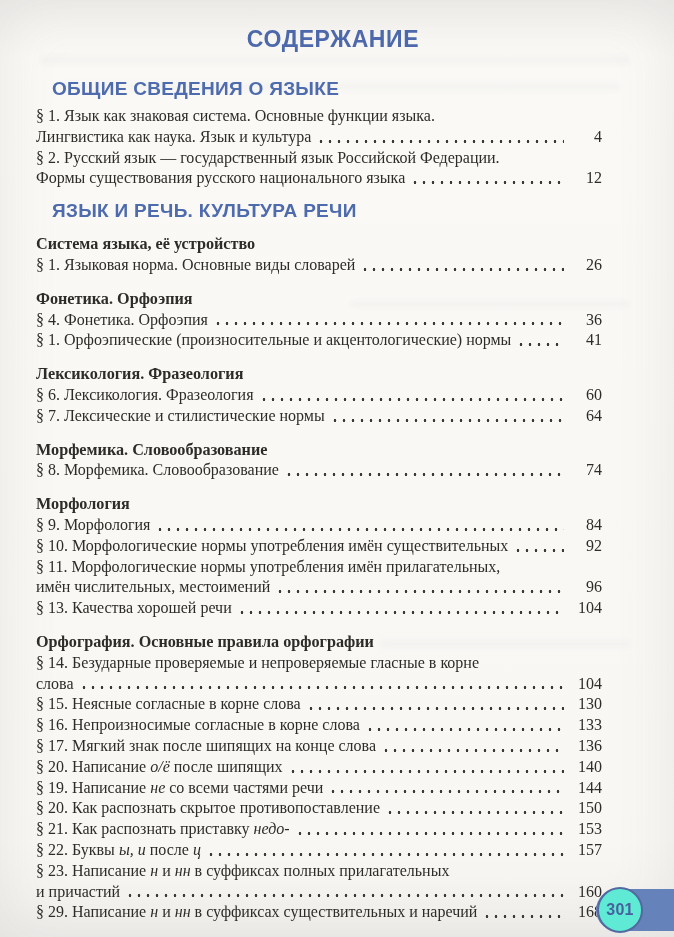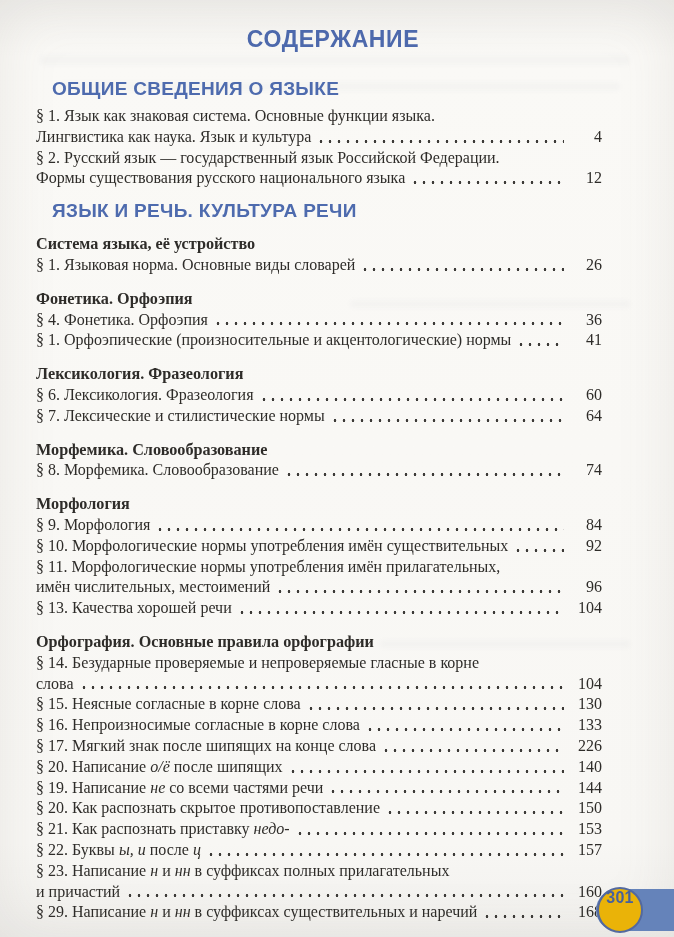--- a/index.html
+++ b/index.html
@@ -82,24 +82,25 @@
     height: 42px;
     background: #6583ba;
     border-radius: 22px 0 0 22px;
   }
   .badge-circle {
     position: absolute;
     left: 1px;
     top: -2px;
     width: 42px;
     height: 42px;
-    background: #eab308;
+    background: #5eead4;
     border: 2px solid #53699f;
     border-radius: 50%;
     display: flex;
+    align-items: center;
     justify-content: center;
   }
   .badge-number {
     font-family: "Liberation Sans", "DejaVu Sans", sans-serif;
     font-size: 16px;
     font-weight: 700;
     color: #47619d;
     letter-spacing: 0.3px;
   }
   
@@ -246,21 +247,21 @@
           <div class="entry-line">
             <span class="entry-text"><span>§ 16. Непроизносимые согласные в корне слова</span></span>
             <span class="dots"></span>
             <span class="pg">133</span>
           </div>
         </div>
         <div class="toc-entry">
           <div class="entry-line">
             <span class="entry-text"><span>§ 17. Мягкий знак после шипящих на конце слова</span></span>
             <span class="dots"></span>
-            <span class="pg">226</span>
+            <span class="pg">136</span>
           </div>
         </div>
         <div class="toc-entry">
           <div class="entry-line">
             <span class="entry-text"><span>§ 20. Написание </span><span class="it">о/ё</span><span> после шипящих</span></span>
             <span class="dots"></span>
             <span class="pg">140</span>
           </div>
         </div>
         <div class="toc-entry">

